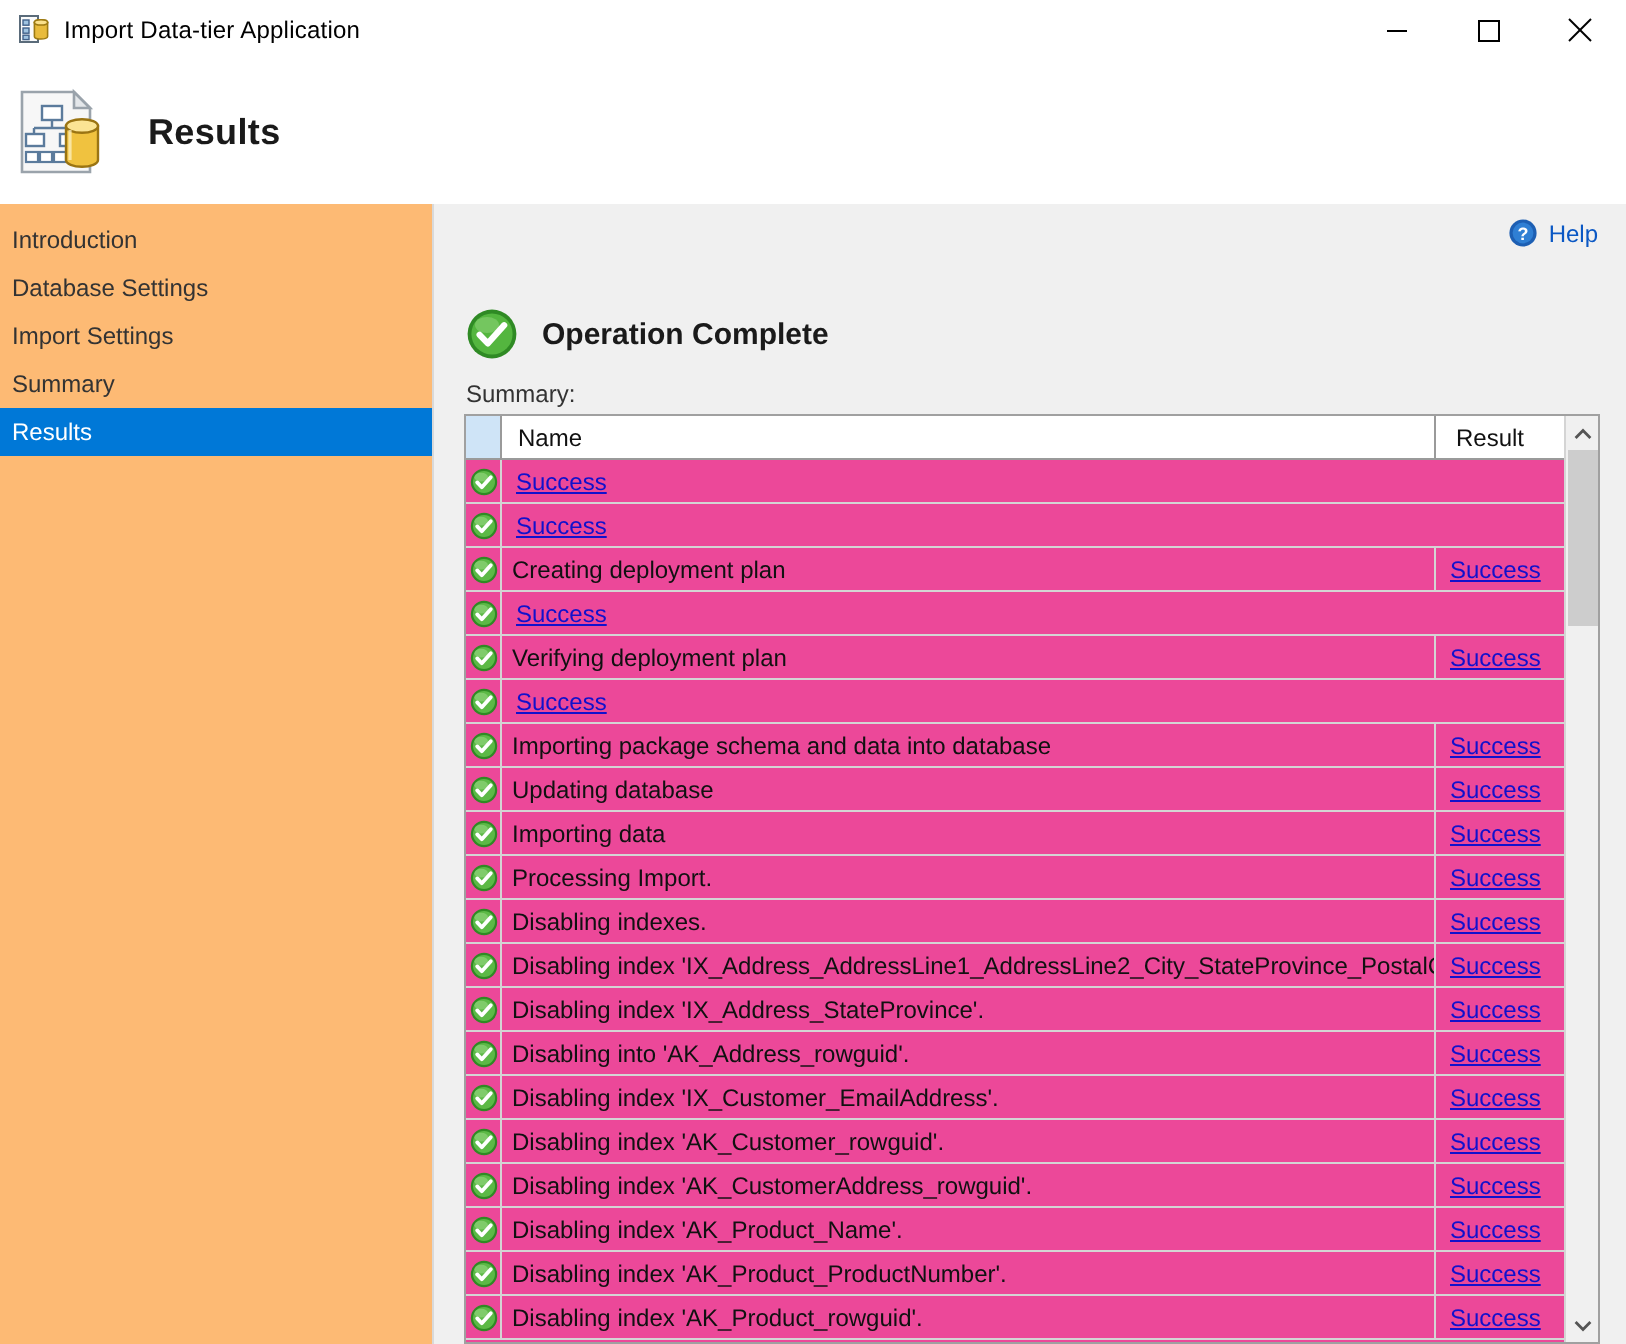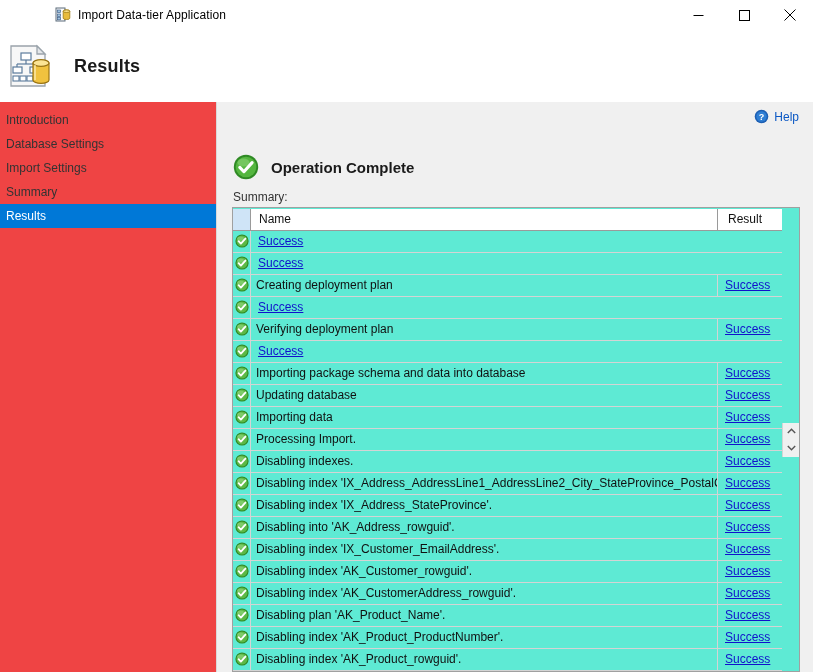--- a/index.html
+++ b/index.html
@@ -18,21 +18,20 @@
   }
 
   
   #titlebar {
     height: 30px;
     background: #ffffff;
     display: flex;
     align-items: center;
     position: relative;
     user-select: none;
-    margin-left: 46px;
   }
   #titlebar-icon {
     width: 16px;
     height: 16px;
     margin-left: 9px;
     margin-right: 7px;
     flex: none;
     position: relative;
   }
   #titlebar-title {
@@ -90,21 +89,21 @@
     top: 102px;
     width: 813px;
     height: 570px;
     display: flex;
   }
 
   
   #sidebar {
     width: 216px;
     flex: none;
-    background: #ef4444;
+    background: #fdba74;
     padding-top: 6px;
     box-sizing: border-box;
   }
   .nav-item {
     height: 24px;
     line-height: 24px;
     padding-left: 6px;
     font-size: 12px;
     color: #333333;
     white-space: nowrap;
@@ -165,26 +164,25 @@
     color: #333333;
   }
 
   
   #grid-wrap {
     position: absolute;
     left: 15px;
     top: 105px;
     right: 13px;
     bottom: 0;
-    background: #5eead4;
+    background: #ec4899;
     border: 1px solid #a0a0a0;
     box-sizing: border-box;
     display: flex;
     overflow: hidden;
-    align-items: center;
   }
   #grid-main {
     flex: 1 1 auto;
     min-width: 0;
     display: flex;
     flex-direction: column;
     overflow: hidden;
   }
   .grid-row {
     display: flex;
@@ -629,21 +627,21 @@
             </div>
             <div class="grid-row">
               <div class="cell-icon">
                 <svg class="check-icon" viewBox="0 0 14 14">
                   <circle cx="7" cy="7" r="6.6" fill="#2f8a24"></circle>
                   <circle cx="7" cy="7" r="5.5" fill="#5cb946"></circle>
                   <ellipse cx="5.6" cy="4.6" rx="3.4" ry="2.2" fill="#9dda88" opacity="0.55"></ellipse>
                   <path d="M3.6 7.2 l2.3 2.4 l4.5 -5" fill="none" stroke="#ffffff" stroke-width="1.9" stroke-linecap="round" stroke-linejoin="round"></path>
                 </svg>
               </div>
-              <div class="cell-name">Disabling plan 'AK_Product_Name'.</div>
+              <div class="cell-name">Disabling index 'AK_Product_Name'.</div>
               <div class="cell-result">
                 <span class="link">Success</span>
               </div>
             </div>
             <div class="grid-row">
               <div class="cell-icon">
                 <svg class="check-icon" viewBox="0 0 14 14">
                   <circle cx="7" cy="7" r="6.6" fill="#2f8a24"></circle>
                   <circle cx="7" cy="7" r="5.5" fill="#5cb946"></circle>
                   <ellipse cx="5.6" cy="4.6" rx="3.4" ry="2.2" fill="#9dda88" opacity="0.55"></ellipse>

